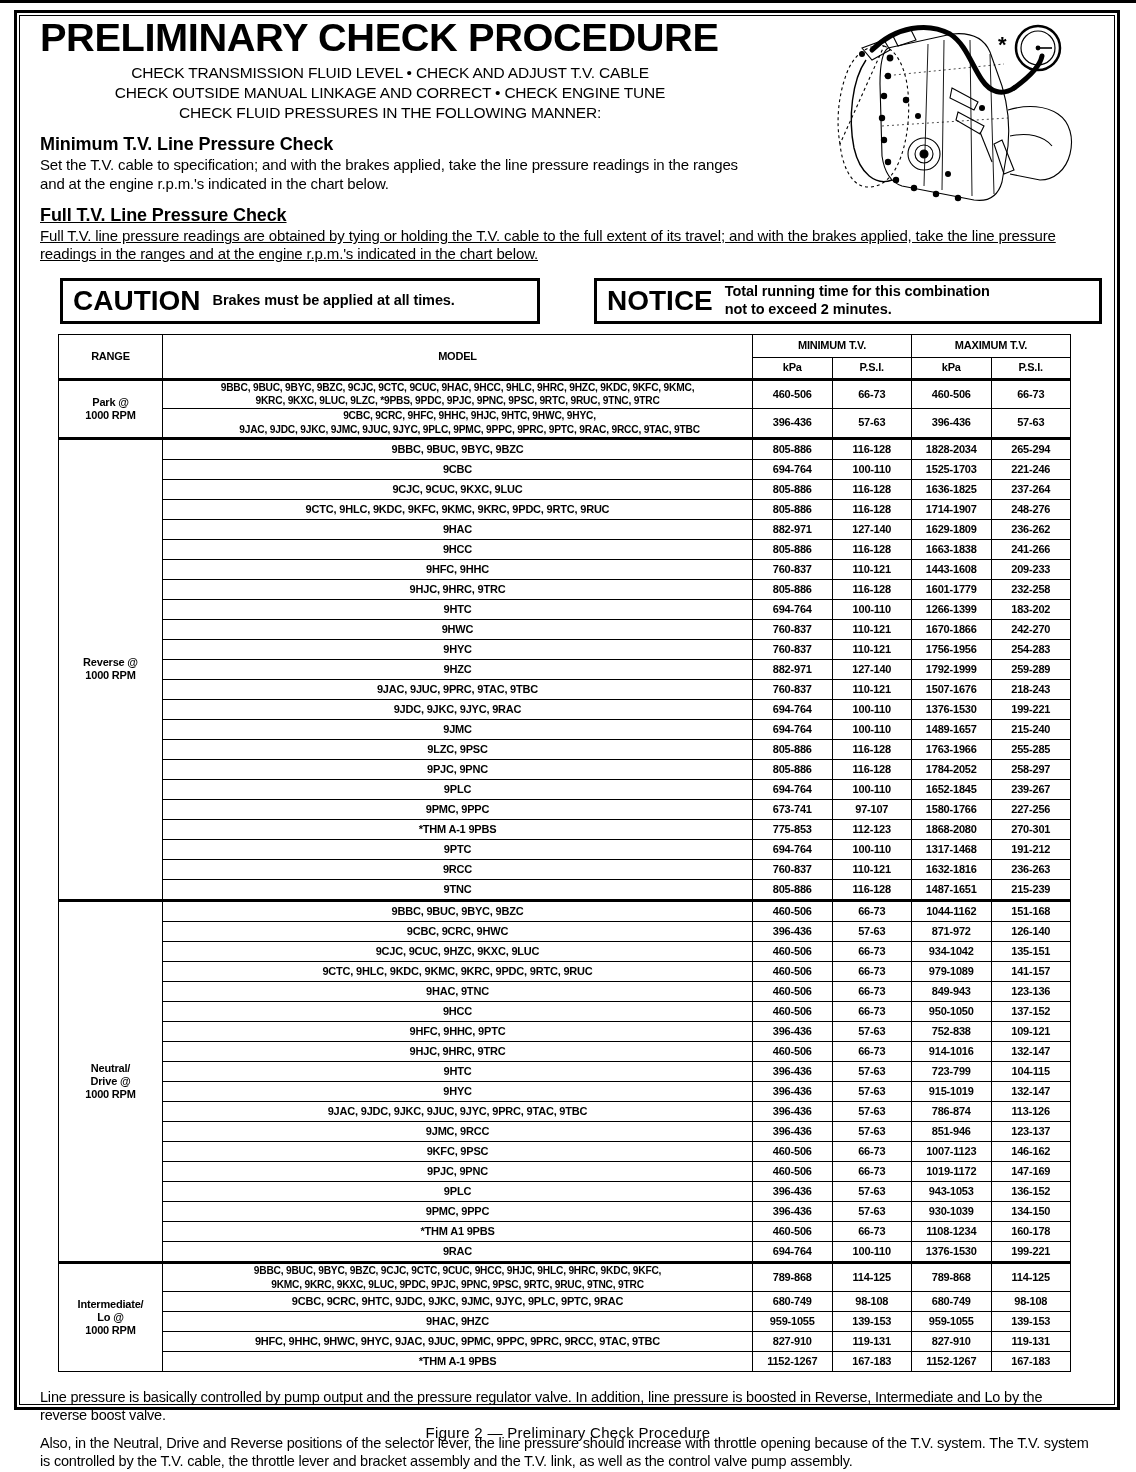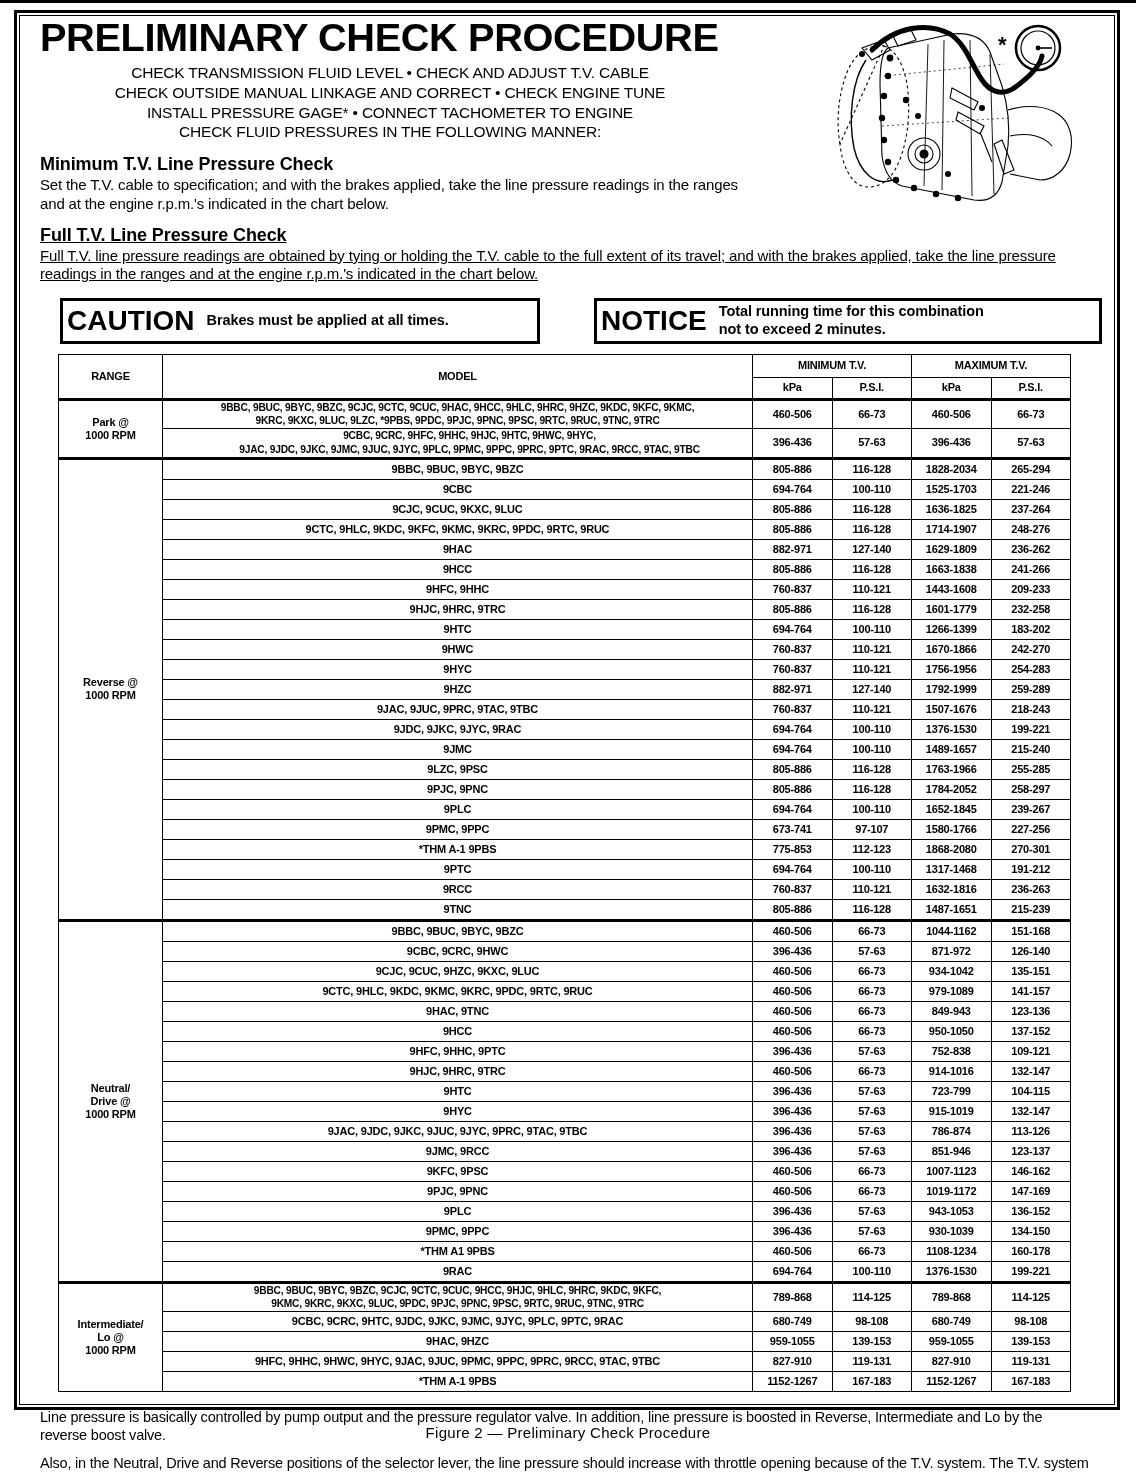--- a/index.html
+++ b/index.html
@@ -102,21 +102,21 @@
     margin-top: 14px;
     height: 46px;
   }
   .alertbox {
     position: absolute;
     border: 3px solid #000;
     box-sizing: border-box;
     height: 46px;
     display: flex;
     align-items: center;
-    padding-left: 4px;
+    padding-left: 10px;
   }
   .alertbox.caution { left: 20px; width: 480px; }
   .alertbox.notice  { left: 554px; width: 508px; }
   .alert-word {
     font-size: 28px;
     font-weight: bold;
     letter-spacing: 0px;
     margin-right: 12px;
     line-height: 1;
   }
@@ -290,21 +290,20 @@
 
         <text x="166" y="38" font-family="Liberation Sans, sans-serif" font-size="22" font-weight="bold">*</text>
       </svg>
     </div>
 
     <h1 class="title">PRELIMINARY CHECK PROCEDURE</h1>
 
     <div class="subhead">
       <div>CHECK TRANSMISSION FLUID LEVEL • CHECK AND ADJUST T.V. CABLE</div>
       <div>CHECK OUTSIDE MANUAL LINKAGE AND CORRECT • CHECK ENGINE TUNE</div>
-      <div>INSTALL PRESSURE GAGE* • CONNECT TACHOMETER TO ENGINE</div>
       <div>CHECK FLUID PRESSURES IN THE FOLLOWING MANNER:</div>
     </div>
 
     <div class="sec">
       <h2>Minimum T.V. Line Pressure Check</h2>
       <p>Set the T.V. cable to specification; and with the brakes applied, take the line pressure readings in the ranges and at the engine r.p.m.'s indicated in the chart below.</p>
     </div>
 
     <div class="sec wide">
       <h2>Full T.V. Line Pressure Check</h2>

